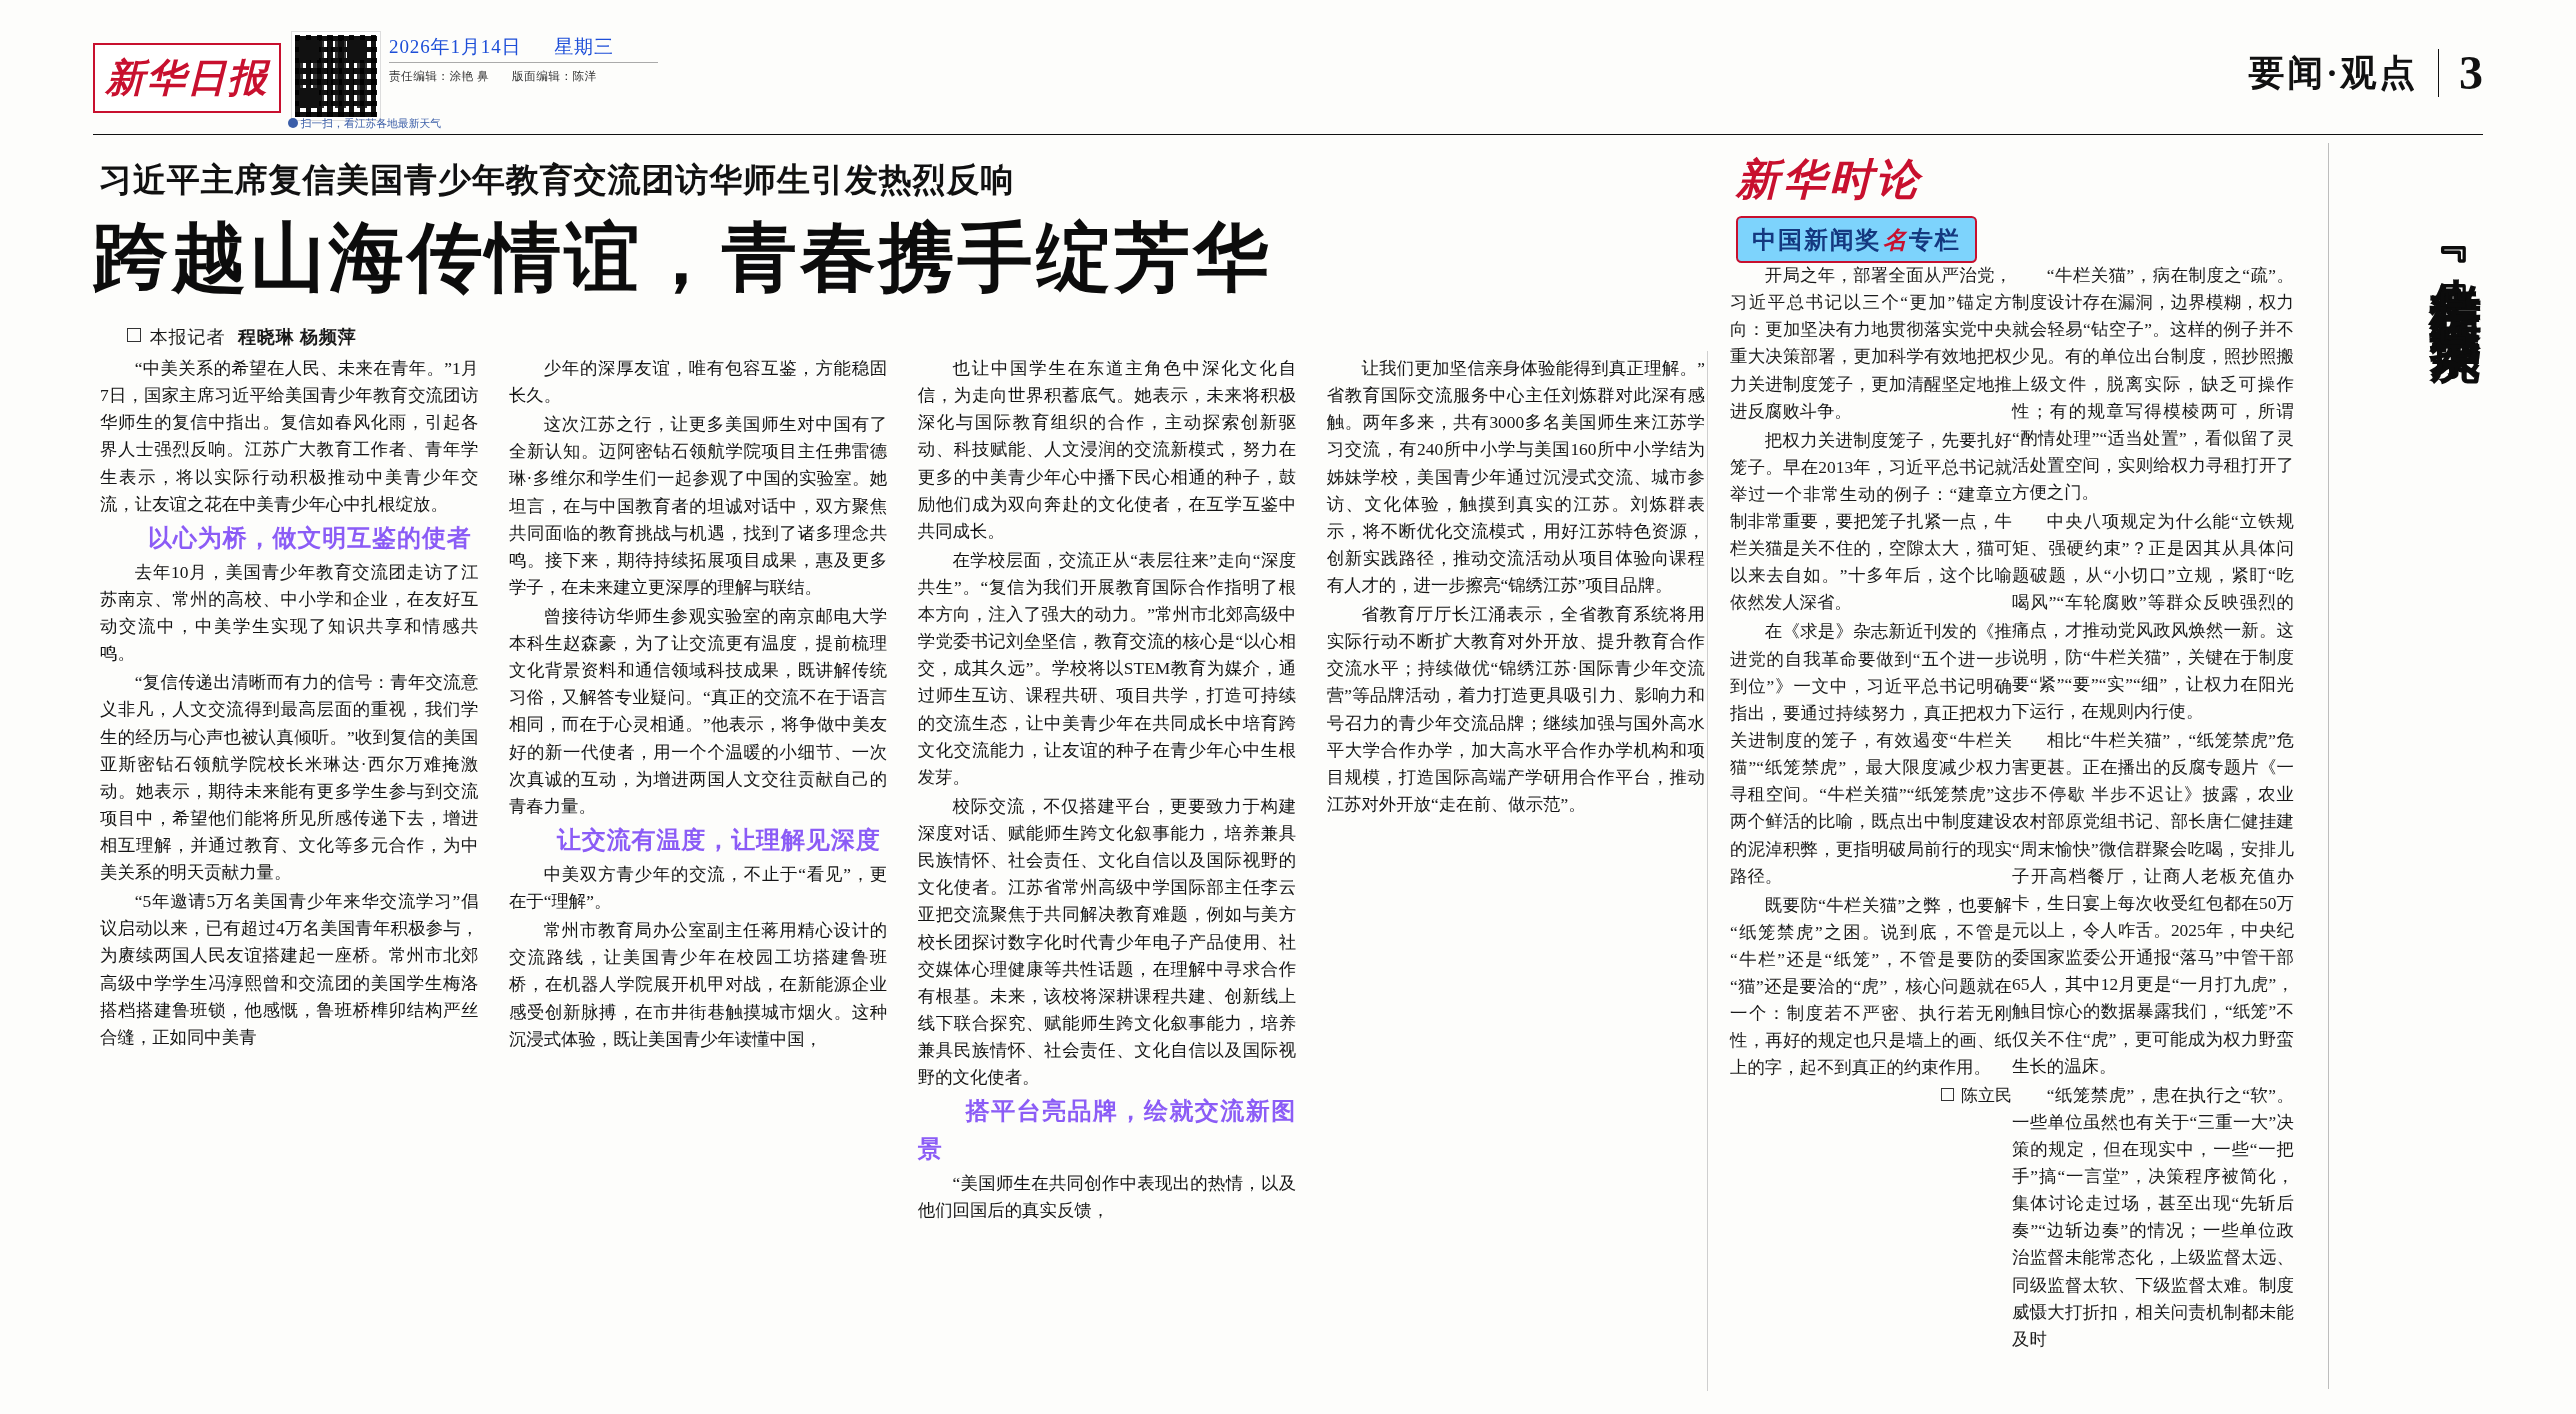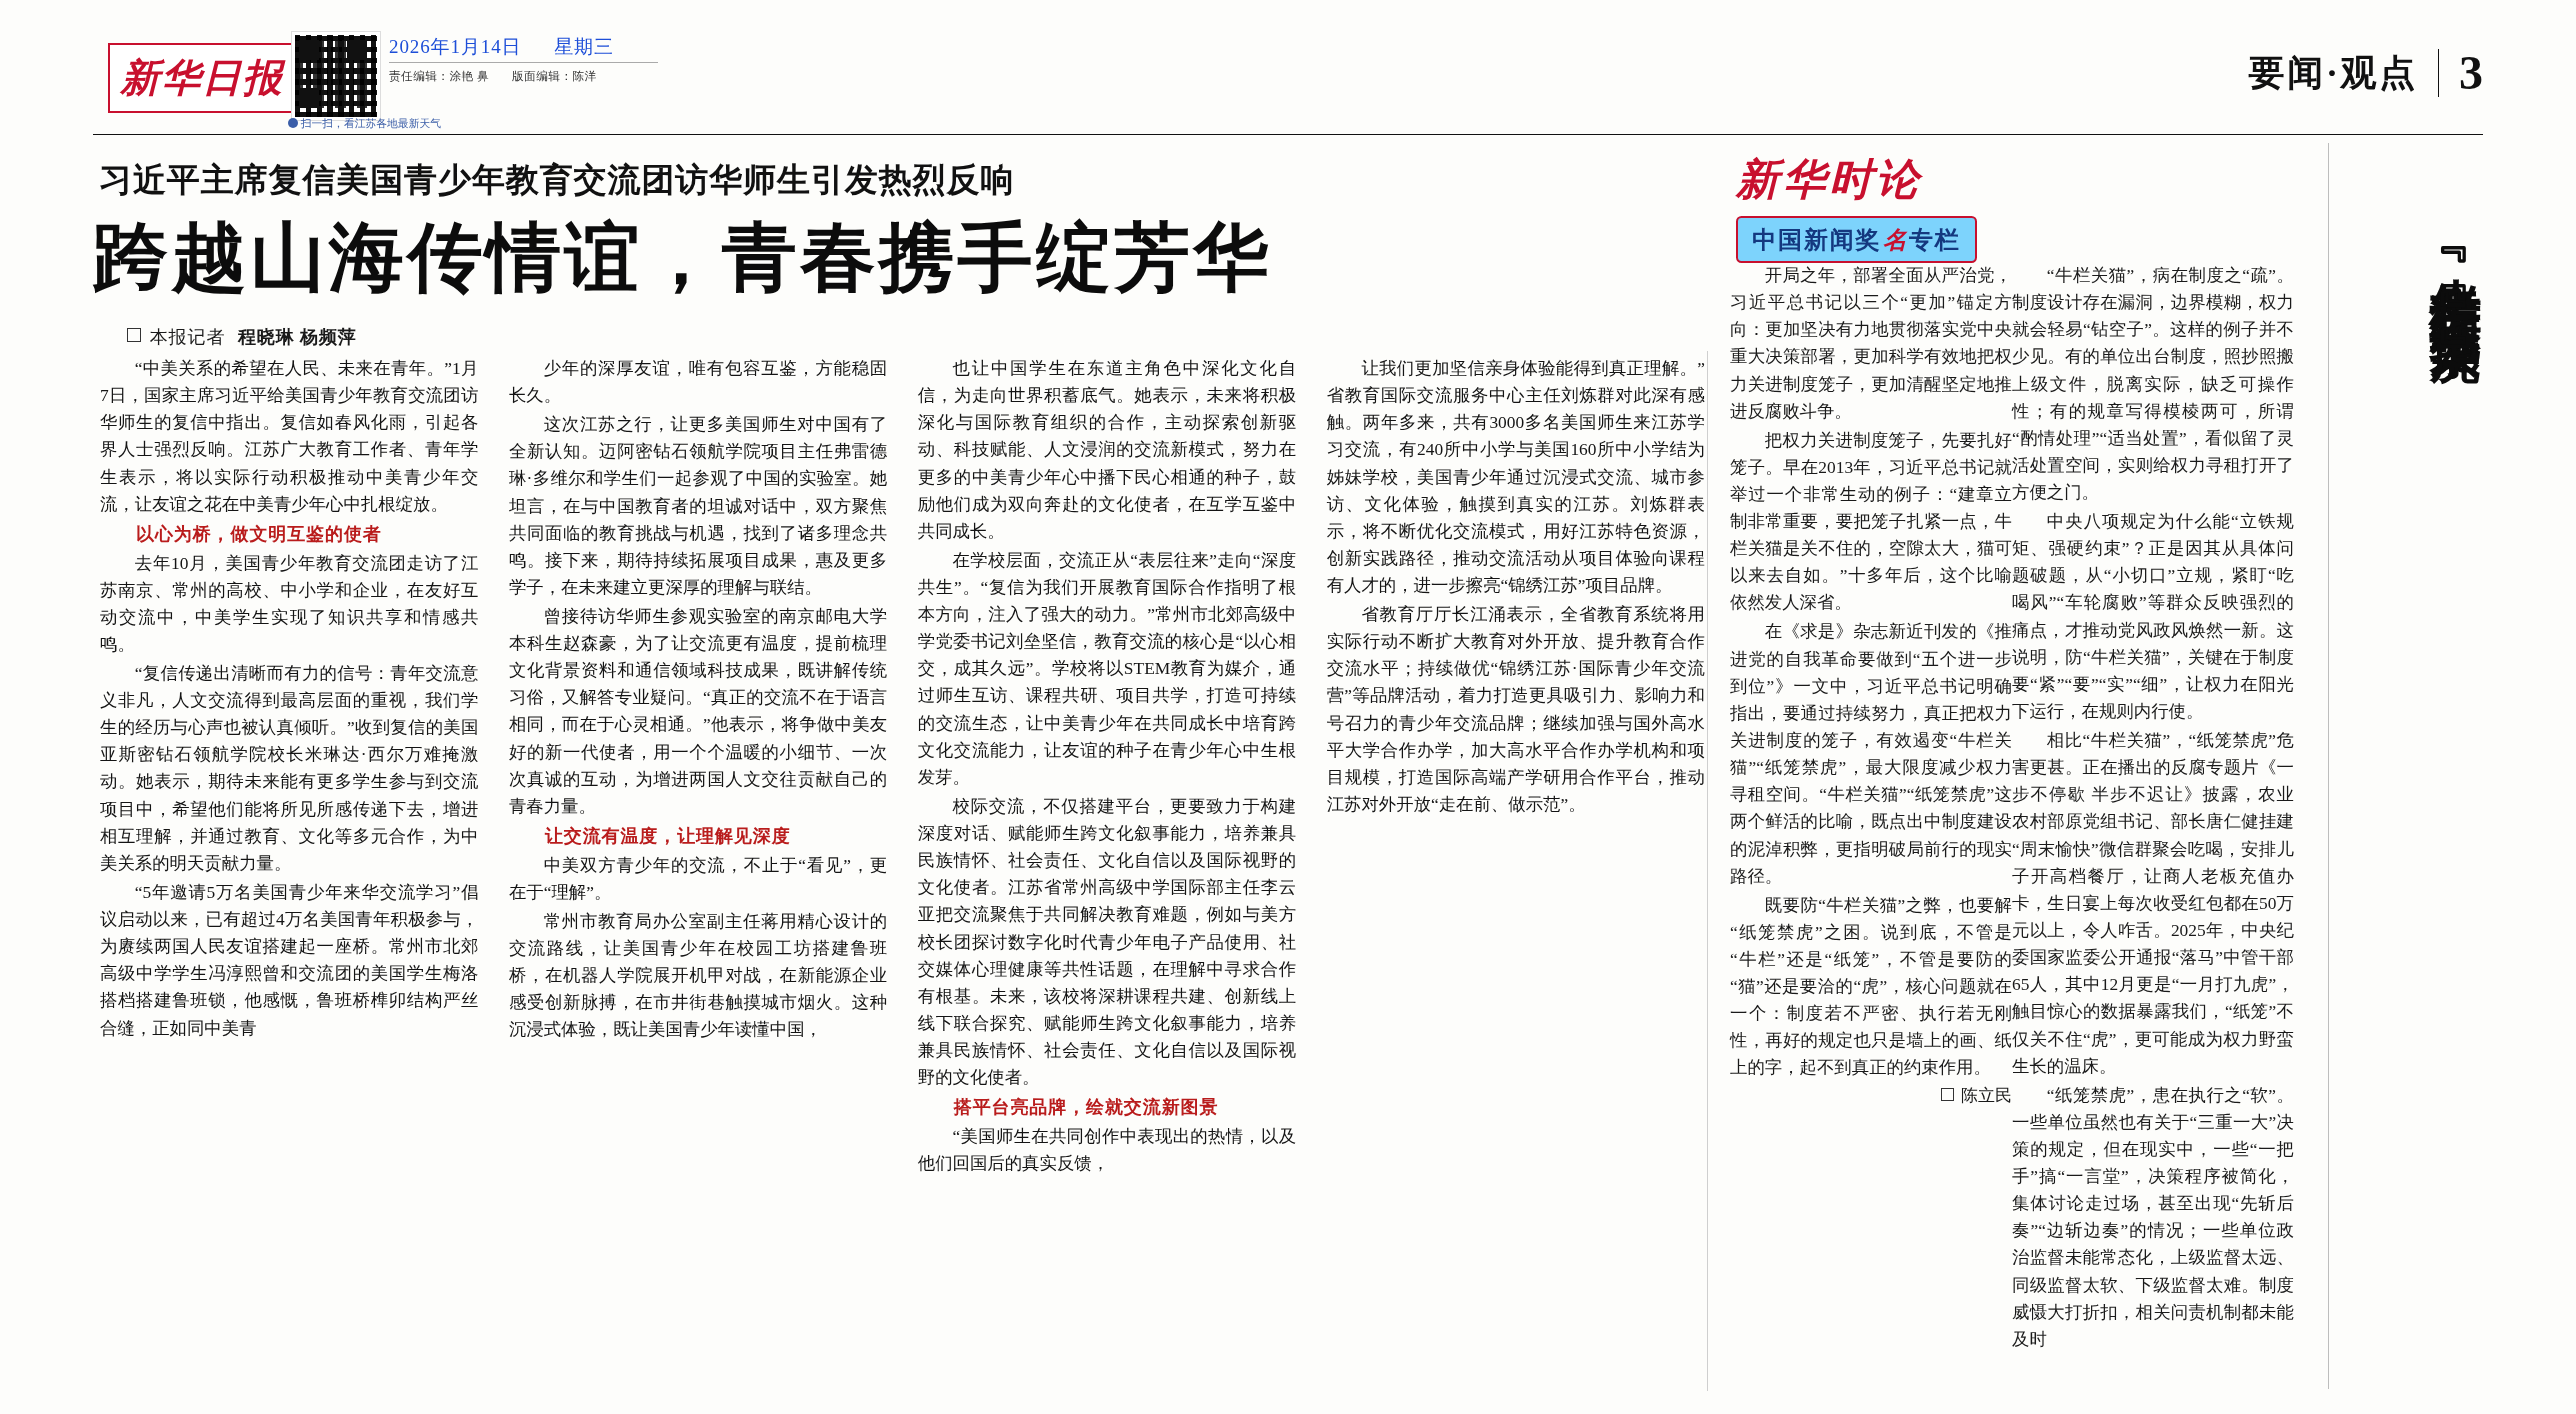--- a/index.html
+++ b/index.html
@@ -37,21 +37,20 @@
     color: #c8102e;
     font-family: "Liberation Serif", serif;
     font-weight: bold;
     font-size: 39px;
     letter-spacing: 1.8px;
     display: flex;
     align-items: center;
     justify-content: center;
     font-style: italic;
     background: #fff;
-    margin-left: 15px;
   }
   .qr {
     position: absolute;
     left: 199px;
     top: 5.4px;
     width: 82px;
     height: 82px;
     background:
       repeating-linear-gradient(90deg, #111 0 5.4px, #fff 5.4px 10.8px),
       repeating-linear-gradient(0deg, #111 0 5.4px, #fff 5.4px 10.8px);
@@ -193,26 +192,26 @@
     font-size: 17.4px;
     line-height: 1.56;
     text-align: justify;
     color: #141414;
   }
   .col p {
     margin: 0 0 1.8px 0;
     text-indent: 2em;
   }
   .sub-head {
-    font-size: 18px;
+    font-size: 24px;
     font-weight: bold;
     letter-spacing: 0.9px;
     margin: 10.8px 0 7.2px 0;
     text-indent: 0;
-    color: #b91c1c;
+    color: #8b5cf6;
   }
   .vrule {
     position: absolute;
     top: 351px;
     width: 0;
     border-left: 0.9px solid #cfcfcf;
     height: 1040px;
   }
   .cmt-logo {
     position: absolute;

